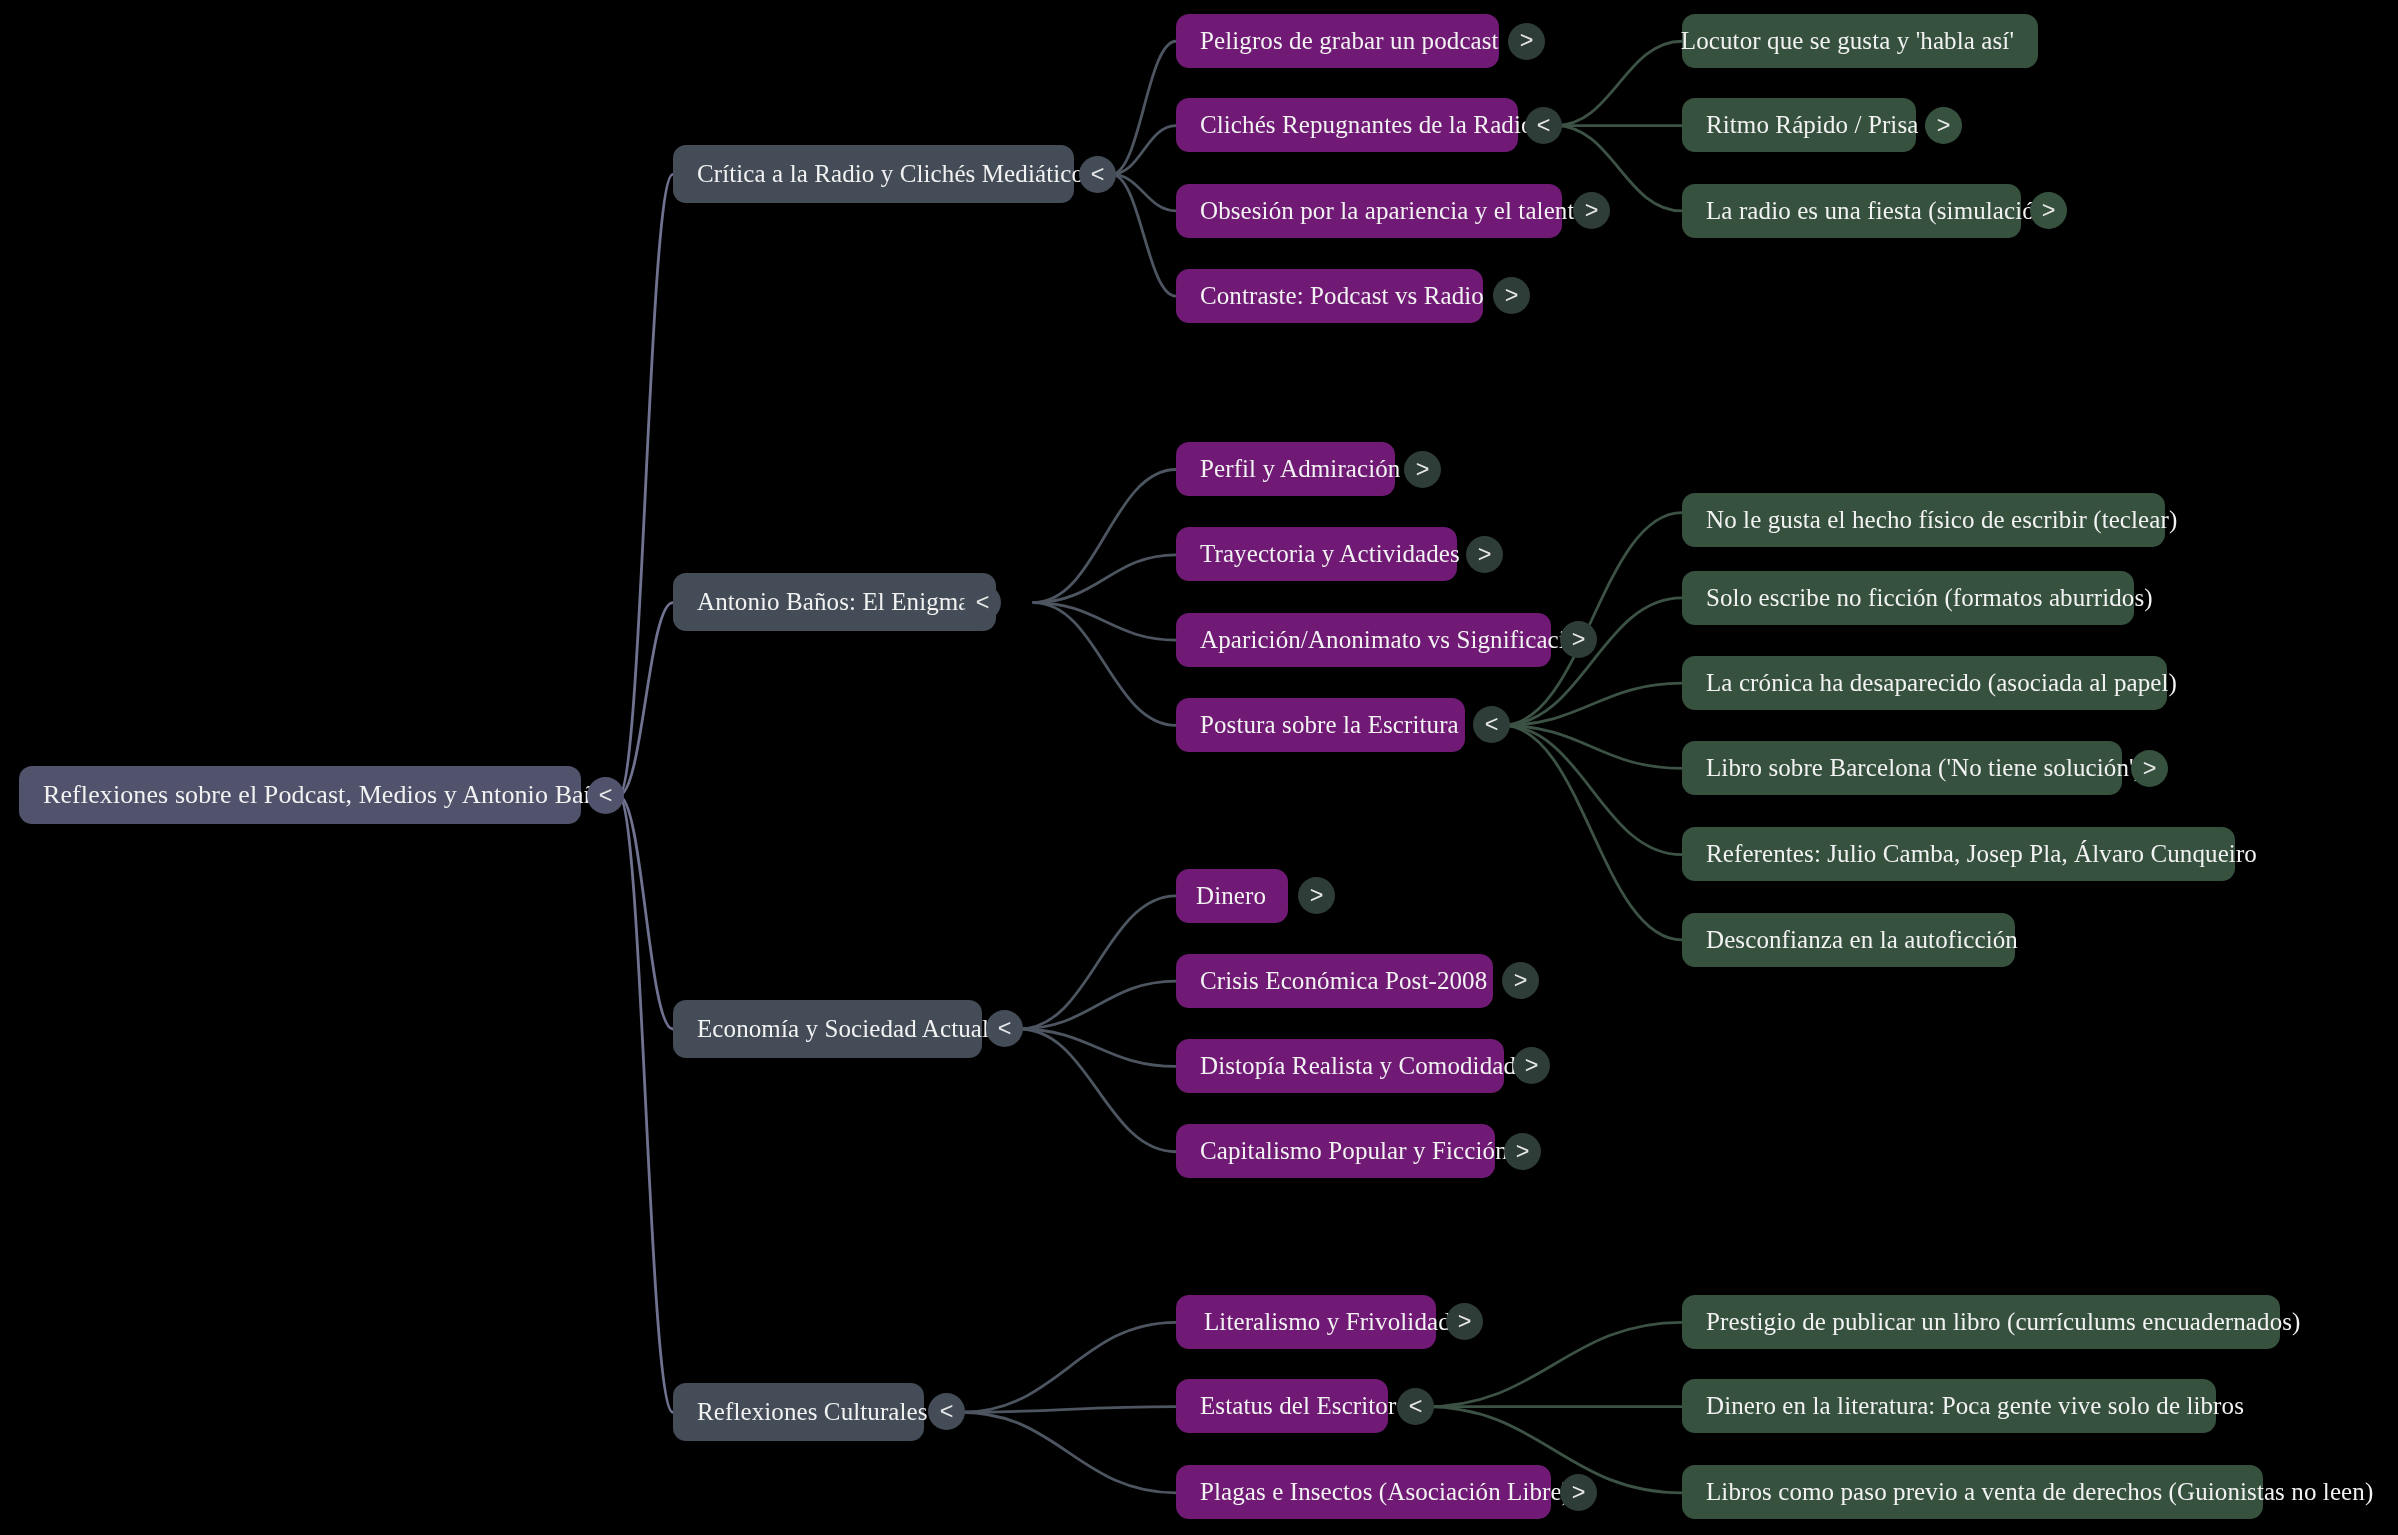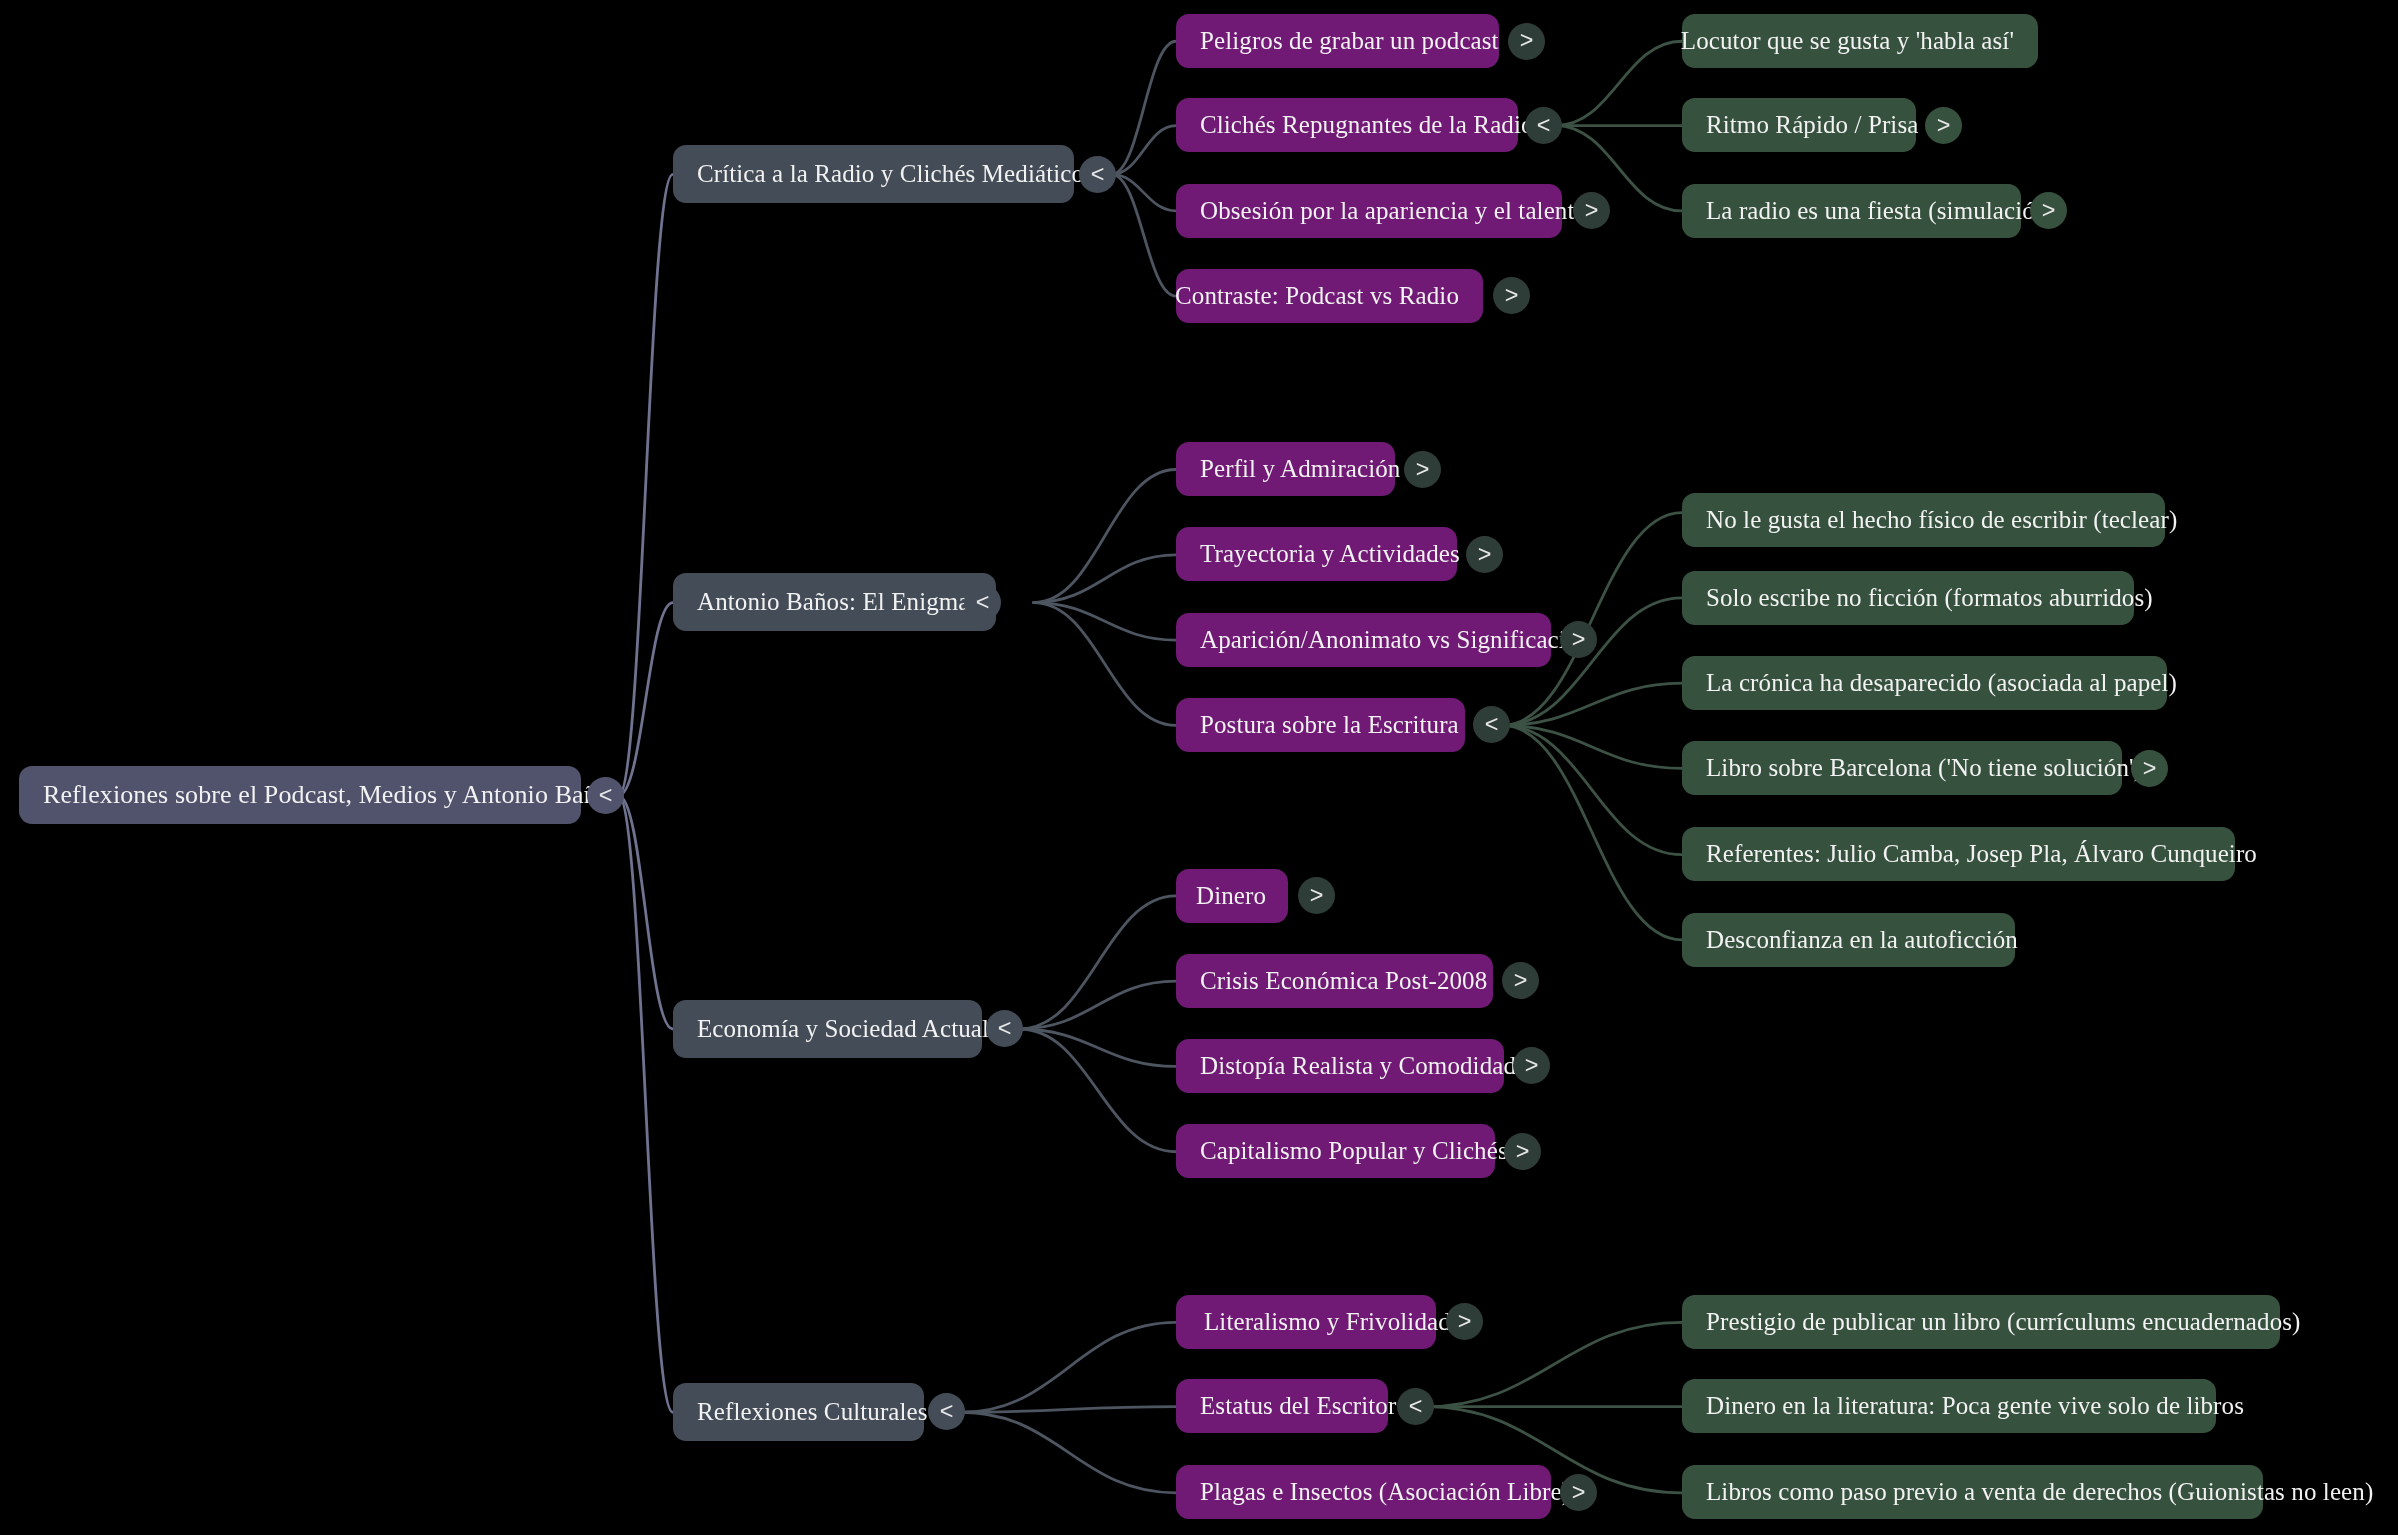--- a/index.html
+++ b/index.html
@@ -144,21 +144,21 @@
   <div class="node lvl2" style="left:1176px; top:98px; width:342px; height:54px;">
     <span>Clichés Repugnantes de la Radio</span>
   </div>
   <div class="toggle lvl2" style="left:1525px; top:107px;">&lt;</div>
 
   <div class="node lvl2" style="left:1176px; top:184px; width:386px; height:54px;">
     <span>Obsesión por la apariencia y el talento</span>
   </div>
   <div class="toggle lvl2" style="left:1573px; top:192px;">&gt;</div>
 
-  <div class="node lvl2" style="left:1176px; top:269px; width:307px; height:54px;justify-content:flex-end;">
+  <div class="node lvl2" style="left:1176px; top:269px; width:307px; height:54px;">
     <span>Contraste: Podcast vs Radio</span>
   </div>
   <div class="toggle lvl2" style="left:1493px; top:277px;">&gt;</div>
 
   <div class="node lvl3" style="left:1682px; top:14px; width:356px; height:54px;justify-content:flex-end;">
     <span>Locutor que se gusta y 'habla así'</span>
   </div>
 
   <div class="node lvl3" style="left:1682px; top:98px; width:234px; height:54px;">
     <span>Ritmo Rápido / Prisa</span>
@@ -224,21 +224,21 @@
     <span>Crisis Económica Post-2008</span>
   </div>
   <div class="toggle lvl2" style="left:1502px; top:962px;">&gt;</div>
 
   <div class="node lvl2" style="left:1176px; top:1039px; width:328px; height:54px;">
     <span>Distopía Realista y Comodidad</span>
   </div>
   <div class="toggle lvl2" style="left:1513px; top:1047px;">&gt;</div>
 
   <div class="node lvl2" style="left:1176px; top:1124px; width:319px; height:54px;">
-    <span>Capitalismo Popular y Clichés</span>
+    <span>Capitalismo Popular y Ficción</span>
   </div>
   <div class="toggle lvl2" style="left:1504px; top:1133px;">&gt;</div>
 
   <div class="node lvl2" style="left:1176px; top:1295px; width:260px; height:54px;padding-left:28px;">
     <span>Literalismo y Frivolidad</span>
   </div>
   <div class="toggle lvl2" style="left:1446px; top:1303px;">&gt;</div>
 
   <div class="node lvl2" style="left:1176px; top:1379px; width:212px; height:54px;">
     <span>Estatus del Escritor</span>

